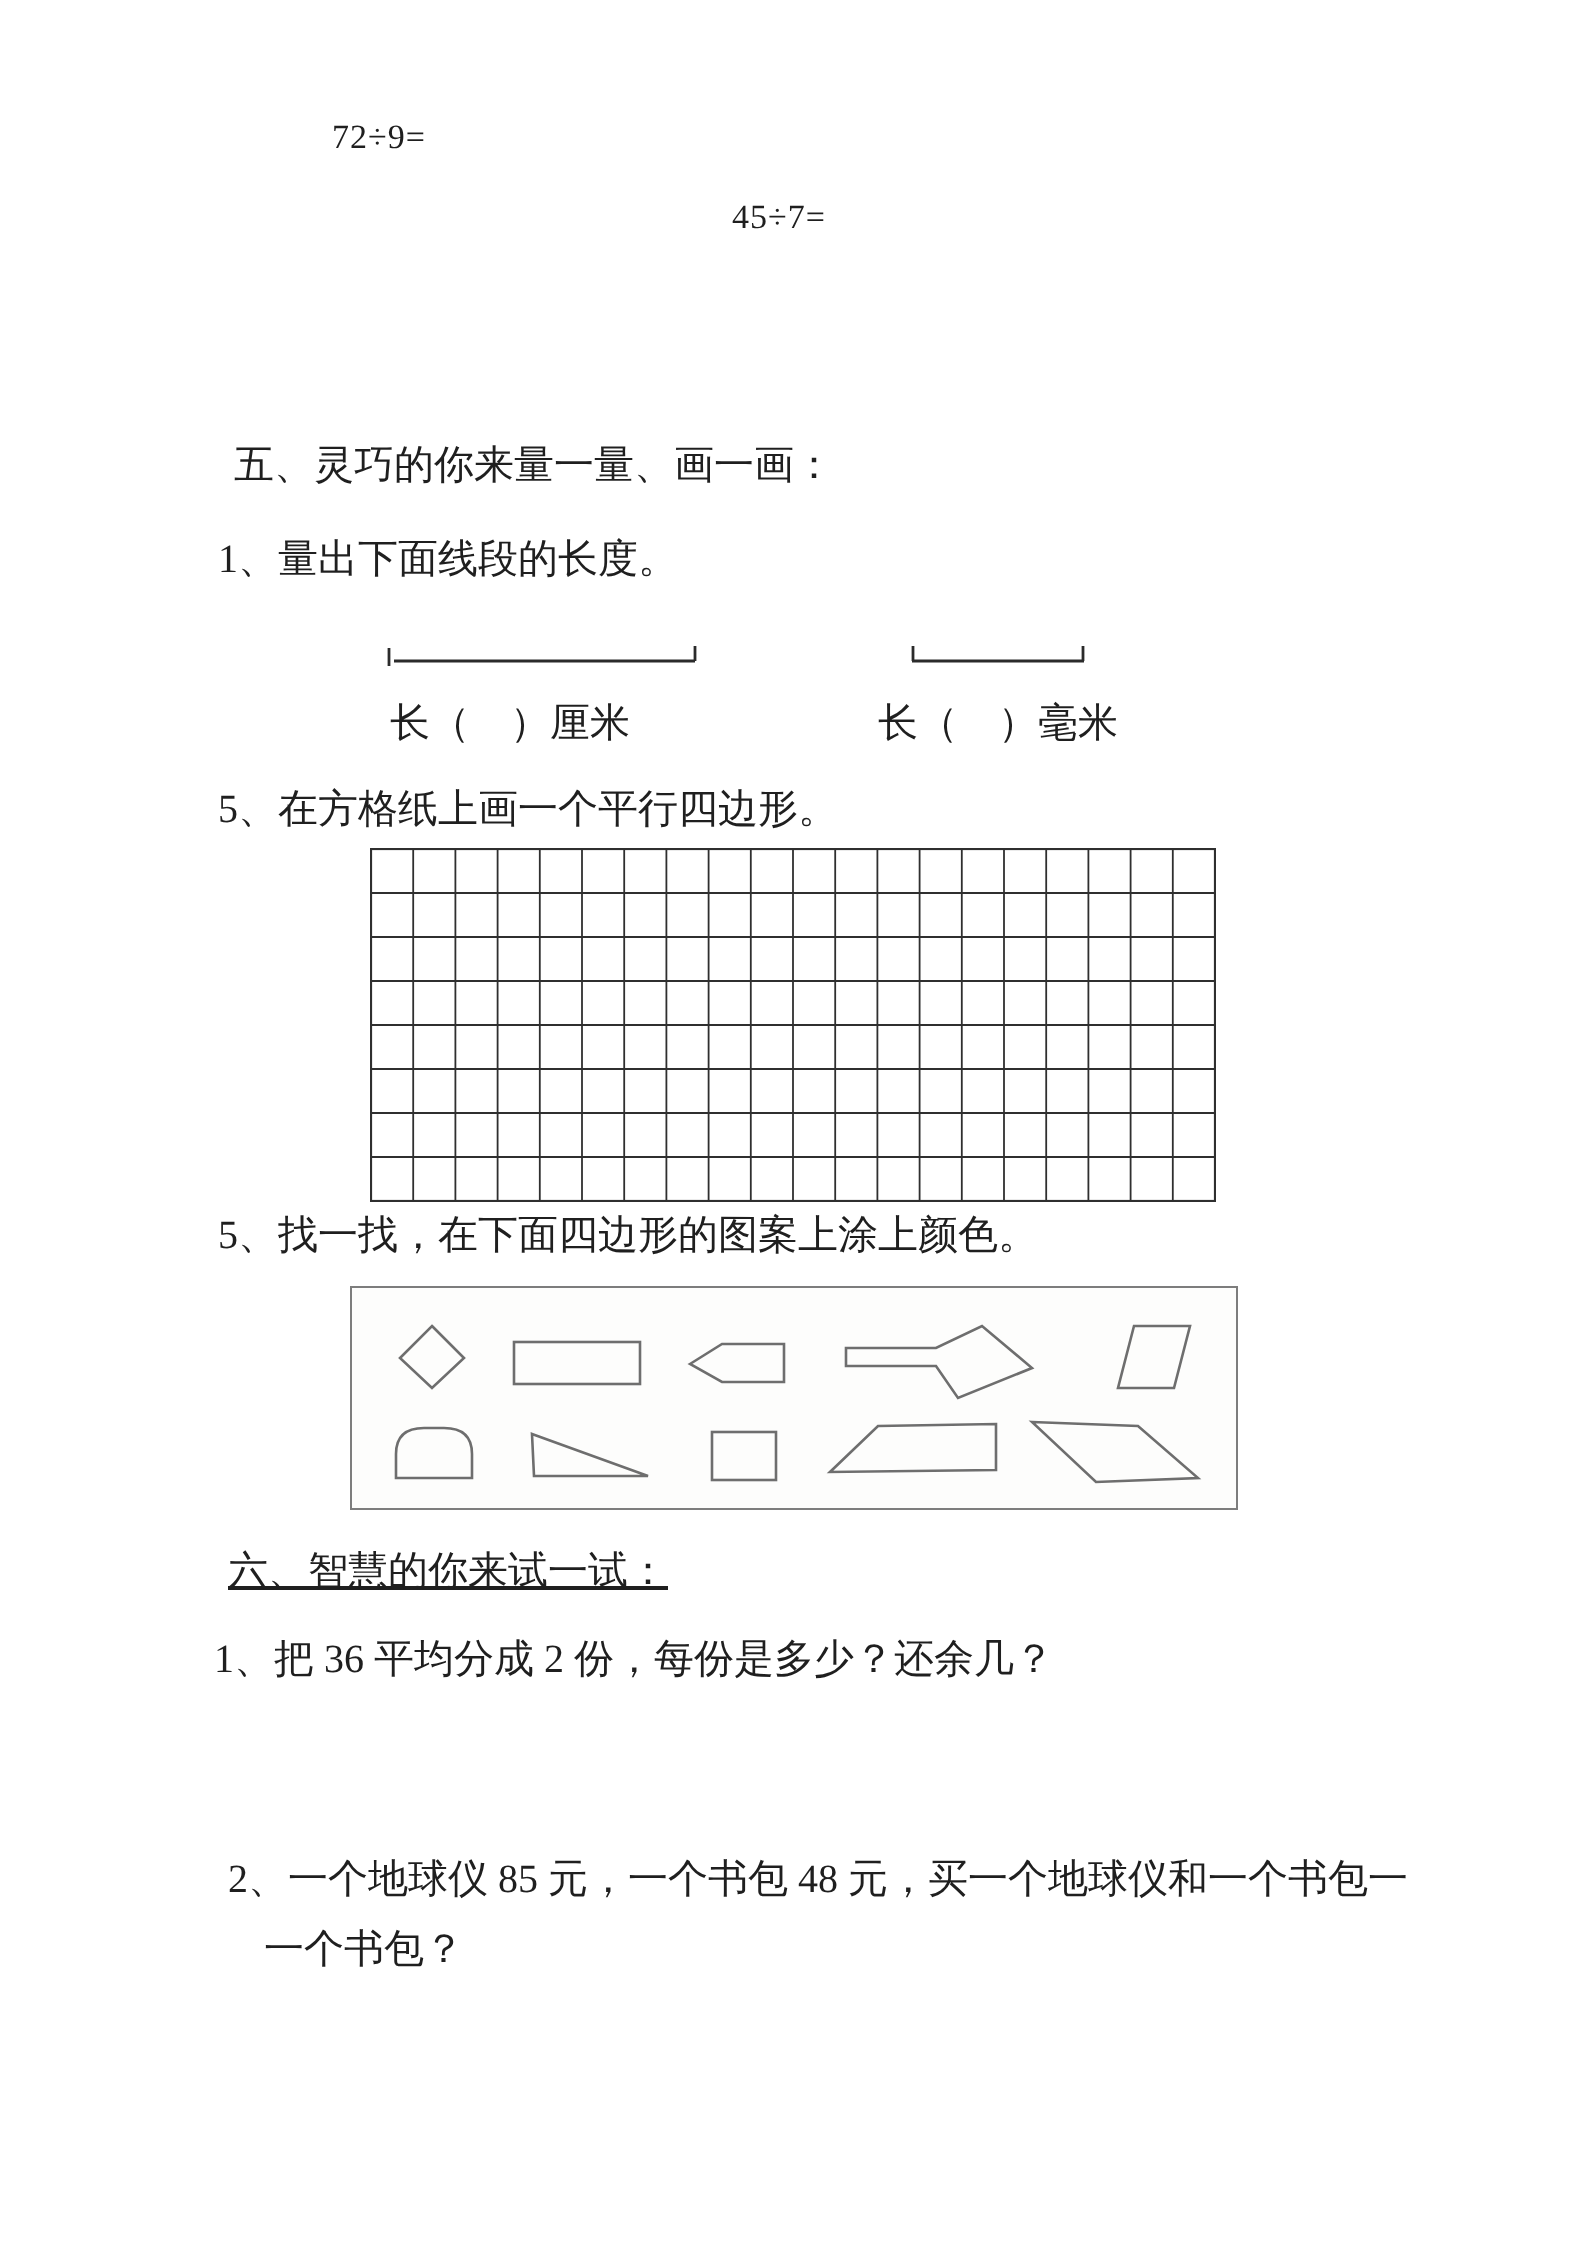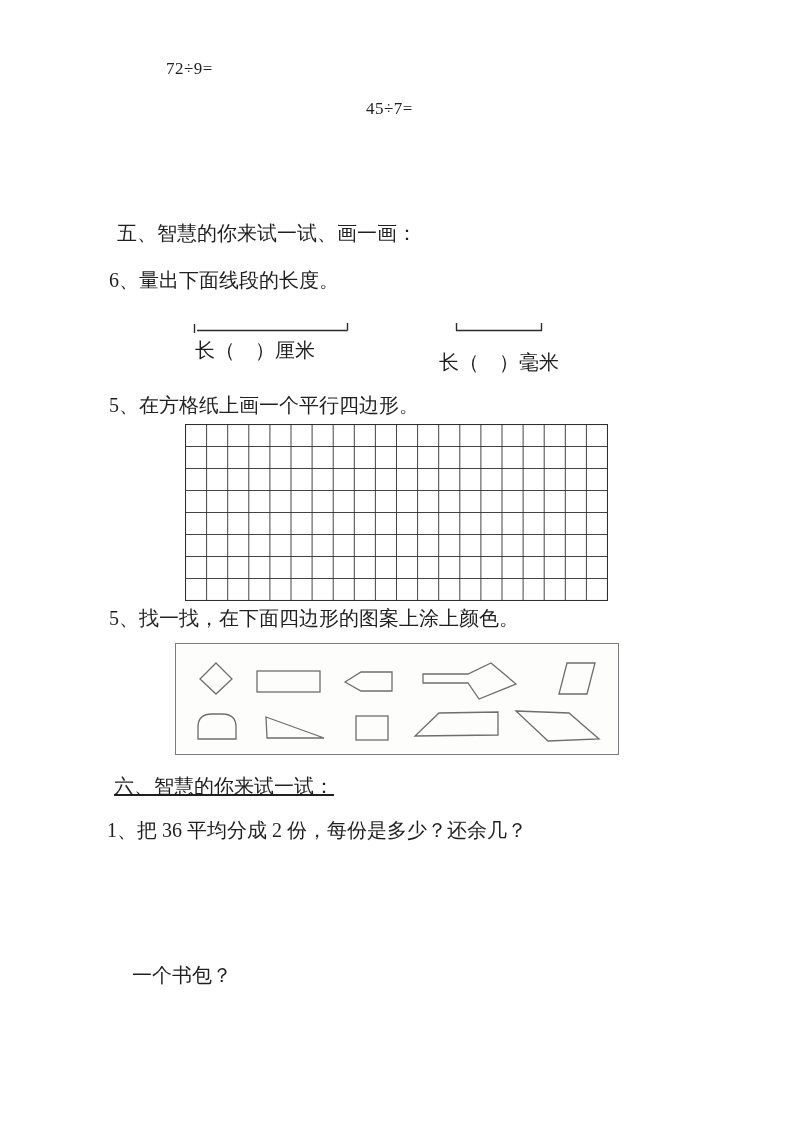--- a/index.html
+++ b/index.html
@@ -25,37 +25,37 @@
   }
 </style>
 </head>
 <body>
 
 <div id="worksheet">
 
   <div class="txt eq" style="left:166px;top:58px;">72÷9=</div>
   <div class="txt eq" style="left:366px;top:58px;margin-top:40px;">45÷7=</div>
 
-  <div class="txt heading" style="left:117px;top:221px;">五、智慧的你来试一试、画一画：</div>
+  <div class="txt heading" style="left:117px;top:221px;">五、灵巧的你来量一量、画一画：</div>
 
-  <div class="txt body" style="left:109px;top:268px;">6、量出下面线段的长度。</div>
+  <div class="txt body" style="left:109px;top:268px;">1、量出下面线段的长度。</div>
 
   <svg class="seg" style="left:193px;top:320px;" width="156" height="15">
     <line x1="1.5" y1="4" x2="1.5" y2="13" stroke="#2b2b2b" stroke-width="1.4"></line>
     <line x1="4" y1="10.5" x2="154.5" y2="10.5" stroke="#2b2b2b" stroke-width="1.6"></line>
     <line x1="154.5" y1="3" x2="154.5" y2="10.5" stroke="#2b2b2b" stroke-width="1.4"></line>
   </svg>
 
   <svg class="seg" style="left:455px;top:320px;" width="88" height="15">
     <line x1="1.5" y1="3" x2="1.5" y2="10.5" stroke="#2b2b2b" stroke-width="1.4"></line>
     <line x1="1" y1="10.5" x2="87" y2="10.5" stroke="#2b2b2b" stroke-width="1.6"></line>
     <line x1="86.5" y1="3" x2="86.5" y2="10.5" stroke="#2b2b2b" stroke-width="1.4"></line>
   </svg>
 
-  <div class="txt body" style="left:195px;top:338px;">长（　）厘米</div>
+  <div class="txt body" style="left:195px;top:350px;">长（　）厘米</div>
   <div class="txt body" style="left:427px;top:350px;margin-left:12px;">长（　）毫米</div>
 
   <div class="txt body" style="left:109px;top:393px;">5、在方格纸上画一个平行四边形。</div>
 
   <div class="gridwrap">
     <svg width="423" height="177">
         <rect x="0.5" y="0.5" width="422" height="176" fill="none" stroke="#2f2f2f" stroke-width="1.1"></rect>
         <line x1="21.6" y1="0.5" x2="21.6" y2="176.5" stroke="#2f2f2f" stroke-width="0.9"></line>
         <line x1="42.7" y1="0.5" x2="42.7" y2="176.5" stroke="#2f2f2f" stroke-width="0.9"></line>
         <line x1="63.8" y1="0.5" x2="63.8" y2="176.5" stroke="#2f2f2f" stroke-width="0.9"></line>
@@ -99,15 +99,16 @@
         <rect x="180" y="72" width="32" height="24" fill="none" stroke="#6e6e6e" stroke-width="1.3" stroke-linejoin="miter"></rect>
         <polygon points="263,69 322,68 322,91 239,92" fill="none" stroke="#6e6e6e" stroke-width="1.3" stroke-linejoin="miter"></polygon>
         <polygon points="340,67 393,69 423,95 372,97" fill="none" stroke="#6e6e6e" stroke-width="1.3" stroke-linejoin="miter"></polygon>
       </svg>
   </div>
 
   <div class="txt heading" style="left:114px;top:774px;text-decoration:underline;">六、智慧的你来试一试：</div>
 
   <div class="txt body" style="left:107px;top:818px;">1、把 36 平均分成 2 份，每份是多少？还余几？</div>
 
+  <div class="txt body" style="left:114px;top:928px;">2、一个地球仪 85 元，一个书包 48 元，买一个地球仪和一个书包一</div>
   <div class="txt body" style="left:132px;top:963px;">一个书包？</div>
 
 </div>
 
 </body></html>

